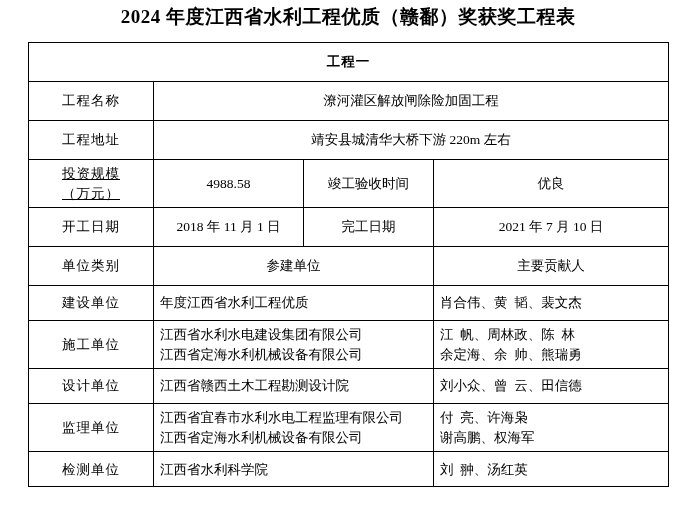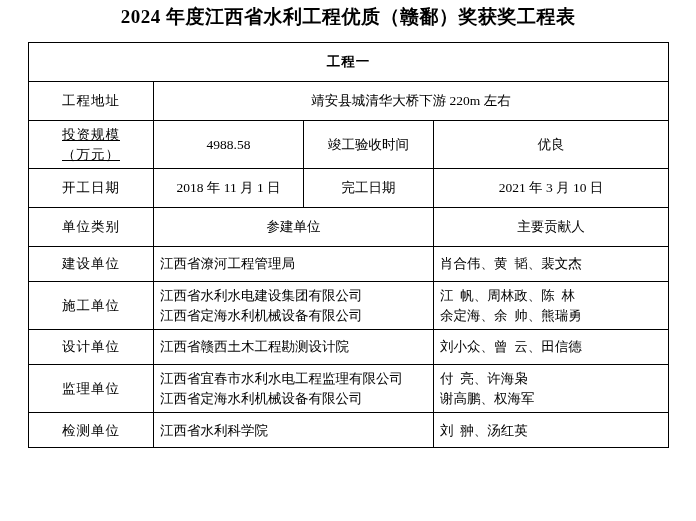--- a/index.html
+++ b/index.html
@@ -78,20 +78,24 @@
       <col style="width:125px">
       <col style="width:150px">
       <col style="width:130px">
       <col style="width:235px">
     </colgroup>
     <tbody>
       <tr class="row-h-2">
         <td colspan="4" class="big-head">工程一</td>
       </tr>
 
+      <tr class="row-h-2">
+        <td class="lbl">工程名称</td>
+        <td colspan="3" class="c-center">潦河灌区解放闸除险加固工程</td>
+      </tr>
 
       <tr class="row-h-2">
         <td class="lbl">工程地址</td>
         <td colspan="3" class="c-center">靖安县城清华大桥下游 220m 左右</td>
       </tr>
 
 
       <tr class="row-h-2">
         <td class="lbl two-line">
           <div>投资规模</div>
@@ -99,33 +103,33 @@
         </td>
         <td class="c-center">4988.58</td>
         <td class="c-center">竣工验收时间</td>
         <td class="c-center">优良</td>
       </tr>
 
       <tr class="row-h-2">
         <td class="lbl">开工日期</td>
         <td class="c-center">2018 年 11 月 1 日</td>
         <td class="c-center">完工日期</td>
-        <td class="c-center">2021 年 3 月 10 日</td>
+        <td class="c-center">2021 年 7 月 10 日</td>
       </tr>
 
       <tr class="row-h-2">
         <td class="lbl">单位类别</td>
         <td colspan="2" class="c-center">参建单位</td>
         <td class="c-center">主要贡献人</td>
       </tr>
 
       <tr class="row-h-1">
         <td class="lbl">建设单位</td>
         <td colspan="2" class="c-left">
-          <div>江西省潦河工程管理局</div>
+          <div>年度江西省水利工程优质</div>
         </td>
         <td class="contrib-left">
           <div class="nowrapline">肖合伟、黄  韬、裴文杰</div>
         </td>
       </tr>
 
       <tr class="row-h-2">
         <td class="lbl">施工单位</td>
         <td colspan="2" class="c-left">
           <div>江西省水利水电建设集团有限公司</div>

